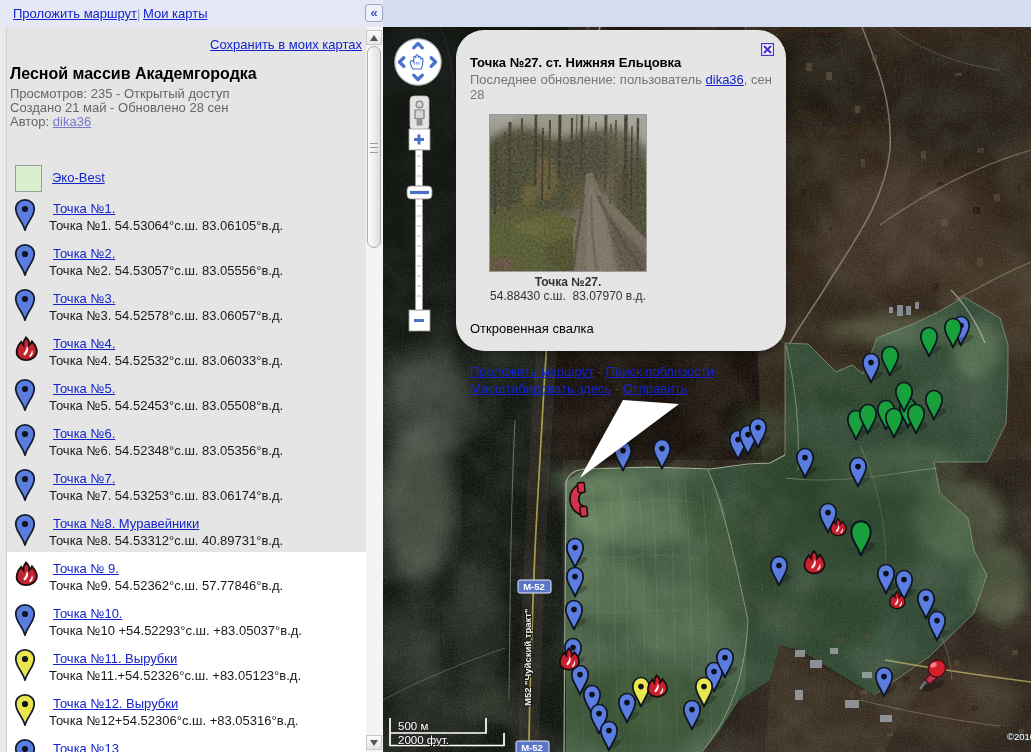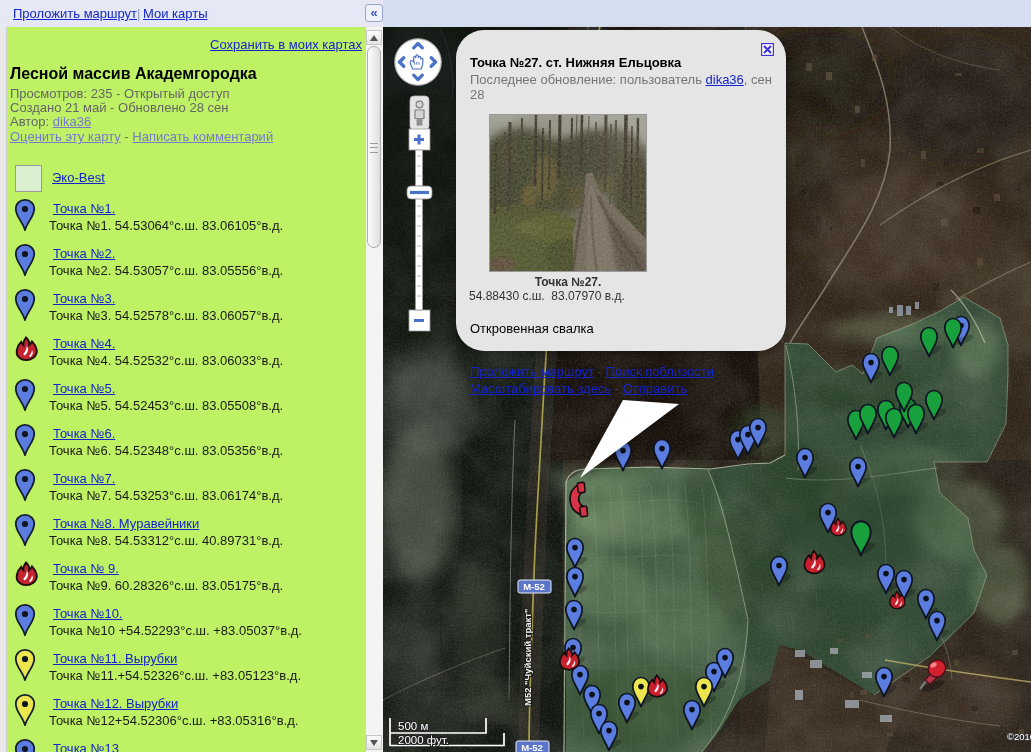--- a/index.html
+++ b/index.html
@@ -2,21 +2,21 @@
 <html><head><meta charset="utf-8">
 <style>
 html,body{margin:0;padding:0}
 body{width:1031px;height:752px;overflow:hidden;position:relative;font-family:"Liberation Sans",sans-serif;background:#fff}
 a{color:#1424cc}
 #topbar{position:absolute;left:0;top:0;width:1031px;height:27px;background:#e6e9f5}
 #topbar .r{position:absolute;left:383px;top:0;width:648px;height:27px;background:#d5def0}
 #topbar .lnk{position:absolute;top:6px;font-size:13px;color:#1424cc;text-decoration:underline}
 #topbar .sep{position:absolute;top:6px;left:137px;font-size:13px;color:#8899bb}
 #collapse{position:absolute;left:365px;top:4px;width:16px;height:16px;background:#eef1fa;border:1px solid #98a6c8;border-radius:3px;color:#3c55c0;font-size:13px;font-weight:bold;text-align:center;line-height:15px}
-#panel{position:absolute;left:0;top:27px;width:366px;height:725px;background:#bef264}
+#panel{position:absolute;left:0;top:27px;width:366px;height:525px;background:#e5e5e5}
 #gutter{position:absolute;left:0;top:27px;width:6px;height:725px;background:#e9e9e9;border-right:1px solid #cfcfcf}
 .plink{color:#1424cc;text-decoration:underline}
 .glink{color:#7777cc;text-decoration:underline}
 #savelnk{position:absolute;right:4px;top:10px;font-size:13px;white-space:nowrap}
 #ttl{position:absolute;left:10px;top:38px;font-size:16px;font-weight:bold;color:#000}
 .gline{position:absolute;left:10px;font-size:13px;color:#666}
 #legbox{position:absolute;left:15px;top:138px;width:25px;height:25px;background:#d9efcf;border:1px solid #9a9a9a}
 #leglnk{position:absolute;left:52px;top:143px;font-size:13px}
 .it{position:absolute;left:53px;font-size:13px}
 .ic{position:absolute;left:14px}
@@ -28,21 +28,21 @@
 #sgrip{position:absolute;left:370px;top:143px;width:8px;height:8px;border-top:1px solid #9a9a9a;border-bottom:1px solid #9a9a9a}
 #sgrip:before{content:"";position:absolute;left:0;top:3px;width:8px;height:1px;background:#9a9a9a}
 #map{position:absolute;left:383px;top:27px;width:648px;height:725px;background:#241e16}
 #bubble{position:absolute;left:456px;top:30px;width:330px;height:321px;background:#e5e5e5;border-radius:28px;box-shadow:2px 3px 8px rgba(0,0,0,.35)}
 #tail{position:absolute;left:555px;top:395px;width:150px;height:90px}
 .b{position:absolute;font-size:13px}
 #btitle{left:14px;top:25px;font-weight:bold;font-size:13px;color:#000}
 .bgray{color:#757575}
 #bphoto{position:absolute;left:33px;top:84px;width:158px;height:158px}
 #bcap1{left:33px;top:245px;width:158px;text-align:center;font-weight:bold;font-size:12px;color:#333}
-#bcap2{left:13px;top:259px;width:198px;font-size:12px;color:#333}
+#bcap2{left:13px;top:259px;width:198px;text-align:center;font-size:12px;color:#333}
 #bdesc{left:14px;top:291px;color:#000}
 #blnk1{left:14px;top:334px}
 #blnk2{left:14px;top:351px}
 #bclose{position:absolute;left:305px;top:12px;width:13px;height:13px}
 </style></head>
 <body>
 <div id="map"></div>
 <svg id="mapsvg" width="648" height="725" viewBox="383 27 648 725" style="position:absolute;left:383px;top:27px">
 <defs>
 <filter id="nz" x="-5%" y="-5%" width="110%" height="110%">
@@ -348,21 +348,20 @@
   <span class="sep">|</span>
   <a class="lnk" style="left:143px">Мои карты</a>
   <div id="collapse">«</div>
 </div>
 <div id="panel">
   <a id="savelnk" class="plink">Сохранить в моих картах</a>
   <div id="ttl">Лесной массив Академгородка</div>
   <div class="gline" style="top:59px">Просмотров: 235 - Открытый доступ</div>
   <div class="gline" style="top:73px">Создано 21 май - Обновлено 28 сен</div>
   <div class="gline" style="top:87px">Автор: <a class="glink">dika36</a></div>
-  <div class="gline" style="top:102px"><a class="glink">Оценить эту карту</a> - <a class="glink">Написать комментарий</a></div>
   <div id="legbox"></div>
   <a id="leglnk" class="plink">Эко-Best</a>
   <svg class="ic" style="top:172px" width="22" height="32" viewBox="0 0 22 32">
       <path d="M11,31 C8.6,22.5 1.8,17.6 1.8,9.9 C1.8,4.3 5.9,0.9 11,0.9 C16.1,0.9 20.2,4.3 20.2,9.9 C20.2,17.6 13.4,22.5 11,31 Z" fill="#5b7de0" stroke="#141c30" stroke-width="1.8"></path>
       <circle cx="11" cy="10" r="3.1" fill="#10161f"></circle>
     </svg>
   <a class="it plink" style="top:174px">Точка №1.</a>
   <div class="sub" style="top:191px">Точка №1. 54.53064°с.ш. 83.06105°в.д.</div>
   <svg class="ic" style="top:217px" width="22" height="32" viewBox="0 0 22 32">
       <path d="M11,31 C8.6,22.5 1.8,17.6 1.8,9.9 C1.8,4.3 5.9,0.9 11,0.9 C16.1,0.9 20.2,4.3 20.2,9.9 C20.2,17.6 13.4,22.5 11,31 Z" fill="#5b7de0" stroke="#141c30" stroke-width="1.8"></path>
@@ -406,21 +405,21 @@
       <circle cx="11" cy="10" r="3.1" fill="#10161f"></circle>
     </svg>
   <a class="it plink" style="top:489px">Точка №8. Муравейники</a>
   <div class="sub" style="top:506px">Точка №8. 54.53312°с.ш. 40.89731°в.д.</div>
   <svg class="ic" style="top:534px" width="26" height="26" viewBox="0 0 26 25">
       <path d="M12,1 C14.6,3.6 15.9,6 15.3,8.6 C16.2,7.8 17.2,6.6 18,4.9 C20.4,7.4 22.1,10.2 22.7,13.2 C23.3,16.6 21.7,19.4 19.3,21.2 C17.1,22.8 14.7,23.6 12.3,23.6 C9.3,23.6 6.5,22.6 4.5,20.4 C2.7,18.2 2.3,15.2 3.1,12.4 C3.8,9.9 5.2,7.4 7.2,5.4 C7.8,6.8 8.5,7.8 9.4,8.7 C9,5.8 10.2,3.4 12,1 Z" fill="#c32430" stroke="#1c0d10" stroke-width="1.9"></path>
       <path d="M9.2,17.4 C11.4,15 12.6,12.6 12.9,9.2 C15,12.8 14.2,15.8 10.8,19 Z" fill="#fff"></path>
       <path d="M15,19.6 C16.8,17.8 17.7,16.2 18,13.6 C19.6,16.6 18.8,18.6 16.2,20.8 Z" fill="#fff"></path>
     </svg>
   <a class="it plink" style="top:534px">Точка № 9.</a>
-  <div class="sub" style="top:551px">Точка №9. 60.28326°с.ш. 83.05175°в.д.</div>
+  <div class="sub" style="top:551px">Точка №9. 54.52362°с.ш. 57.77846°в.д.</div>
   <svg class="ic" style="top:577px" width="22" height="32" viewBox="0 0 22 32">
       <path d="M11,31 C8.6,22.5 1.8,17.6 1.8,9.9 C1.8,4.3 5.9,0.9 11,0.9 C16.1,0.9 20.2,4.3 20.2,9.9 C20.2,17.6 13.4,22.5 11,31 Z" fill="#5b7de0" stroke="#141c30" stroke-width="1.8"></path>
       <circle cx="11" cy="10" r="3.1" fill="#10161f"></circle>
     </svg>
   <a class="it plink" style="top:579px">Точка №10.</a>
   <div class="sub" style="top:596px">Точка №10 +54.52293°с.ш. +83.05037°в.д.</div>
   <svg class="ic" style="top:622px" width="22" height="32" viewBox="0 0 22 32">
       <path d="M11,31 C8.6,22.5 1.8,17.6 1.8,9.9 C1.8,4.3 5.9,0.9 11,0.9 C16.1,0.9 20.2,4.3 20.2,9.9 C20.2,17.6 13.4,22.5 11,31 Z" fill="#ece64e" stroke="#141c30" stroke-width="1.8"></path>
       <circle cx="11" cy="10" r="3.1" fill="#10161f"></circle>
     </svg>

